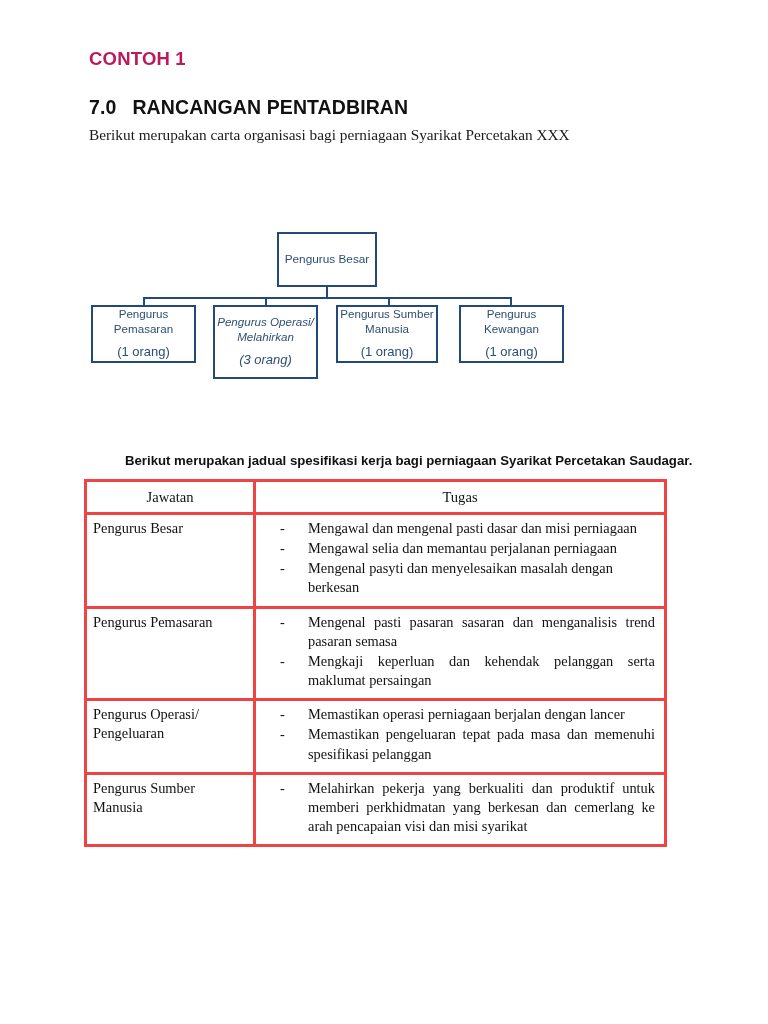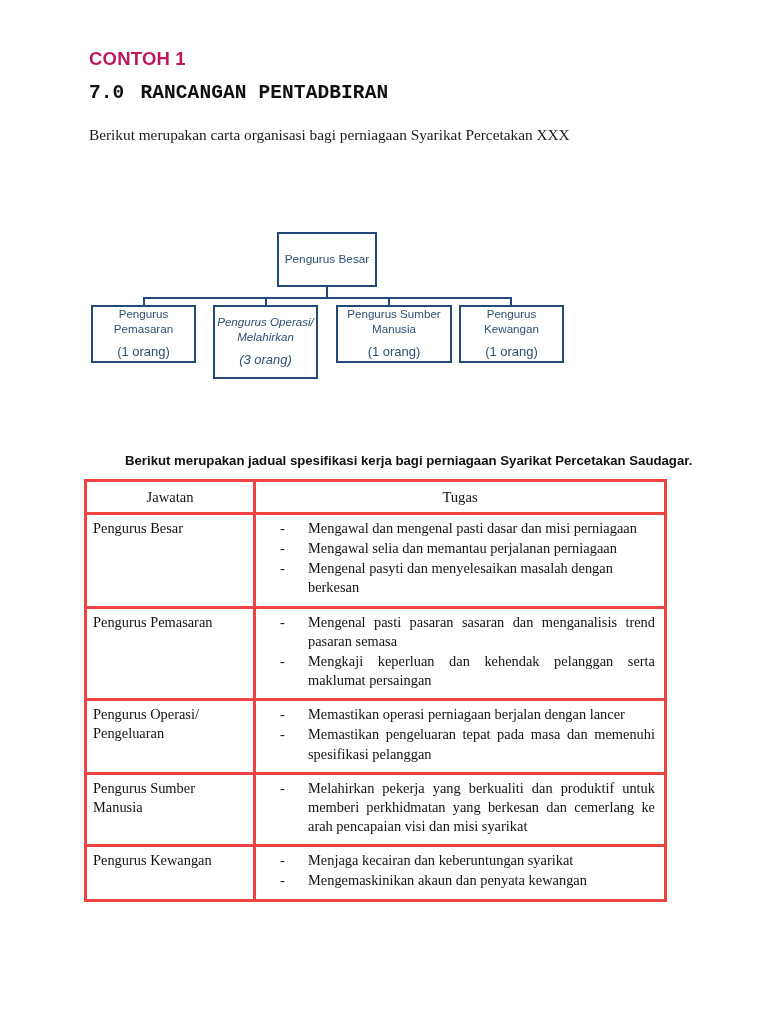--- a/index.html
+++ b/index.html
@@ -33,22 +33,22 @@
     font-weight: bold;
     font-size: 18.5px;
     letter-spacing: 0.2px;
     color: #be185d;
     white-space: nowrap;
     margin-top: 6px;
   }
   .section-heading {
     position: absolute;
     left: 89px;
-    top: 82px;
-    font-family: Liberation Mono, monospace;
+    top: 96px;
+    font-family: Liberation Sans, sans-serif;
     font-weight: bold;
     font-size: 19.5px;
     letter-spacing: 0.1px;
     color: #111111;
     white-space: nowrap;
   }
   .section-heading .num {
     display: inline-block;
     margin-right: 16px;
   }
@@ -110,21 +110,21 @@
   #org-root {
     left: 277px;
     top: 232px;
     width: 100px;
     height: 55px;
   }
   #org-root .ttl { font-size: 11.8px; }
 
   #org-c0 { left: 91px;  top: 305px; width: 105px; height: 58px; }
   #org-c1 { left: 213px; top: 305px; width: 105px; height: 74px; font-style: italic; }
-  #org-c2 { left: 336px; top: 305px; width: 116px; height: 58px; }
+  #org-c2 { left: 336px; top: 305px; width: 102px; height: 58px; }
   #org-c3 { left: 459px; top: 305px; width: 105px; height: 58px; }
 
   .conn {
     position: absolute;
     background: #23497B;
     pointer-events: none;
   }
   
   #conn-root-drop { left: 326px; top: 287px; width: 2px; height: 12px; }
   
@@ -285,25 +285,16 @@
           </td>
         </tr>
         <tr>
           <td class="jawatan">Pengurus Sumber Manusia</td>
           <td class="tugas">
             <ul class="duties">
               <li class="justify"><span class="dash">-</span><span>Melahirkan pekerja yang berkualiti dan produktif untuk memberi perkhidmatan yang berkesan dan cemerlang ke arah pencapaian visi dan misi syarikat</span></li>
             </ul>
           </td>
         </tr>
-        <tr>
-          <td class="jawatan">Pengurus Kewangan</td>
-          <td class="tugas">
-            <ul class="duties">
-              <li><span class="dash">-</span><span>Menjaga kecairan dan keberuntungan syarikat</span></li>
-              <li><span class="dash">-</span><span>Mengemaskinikan akaun dan penyata kewangan</span></li>
-            </ul>
-          </td>
-        </tr>
       </tbody>
   </table>
 
 </div>
 
 </body></html>

